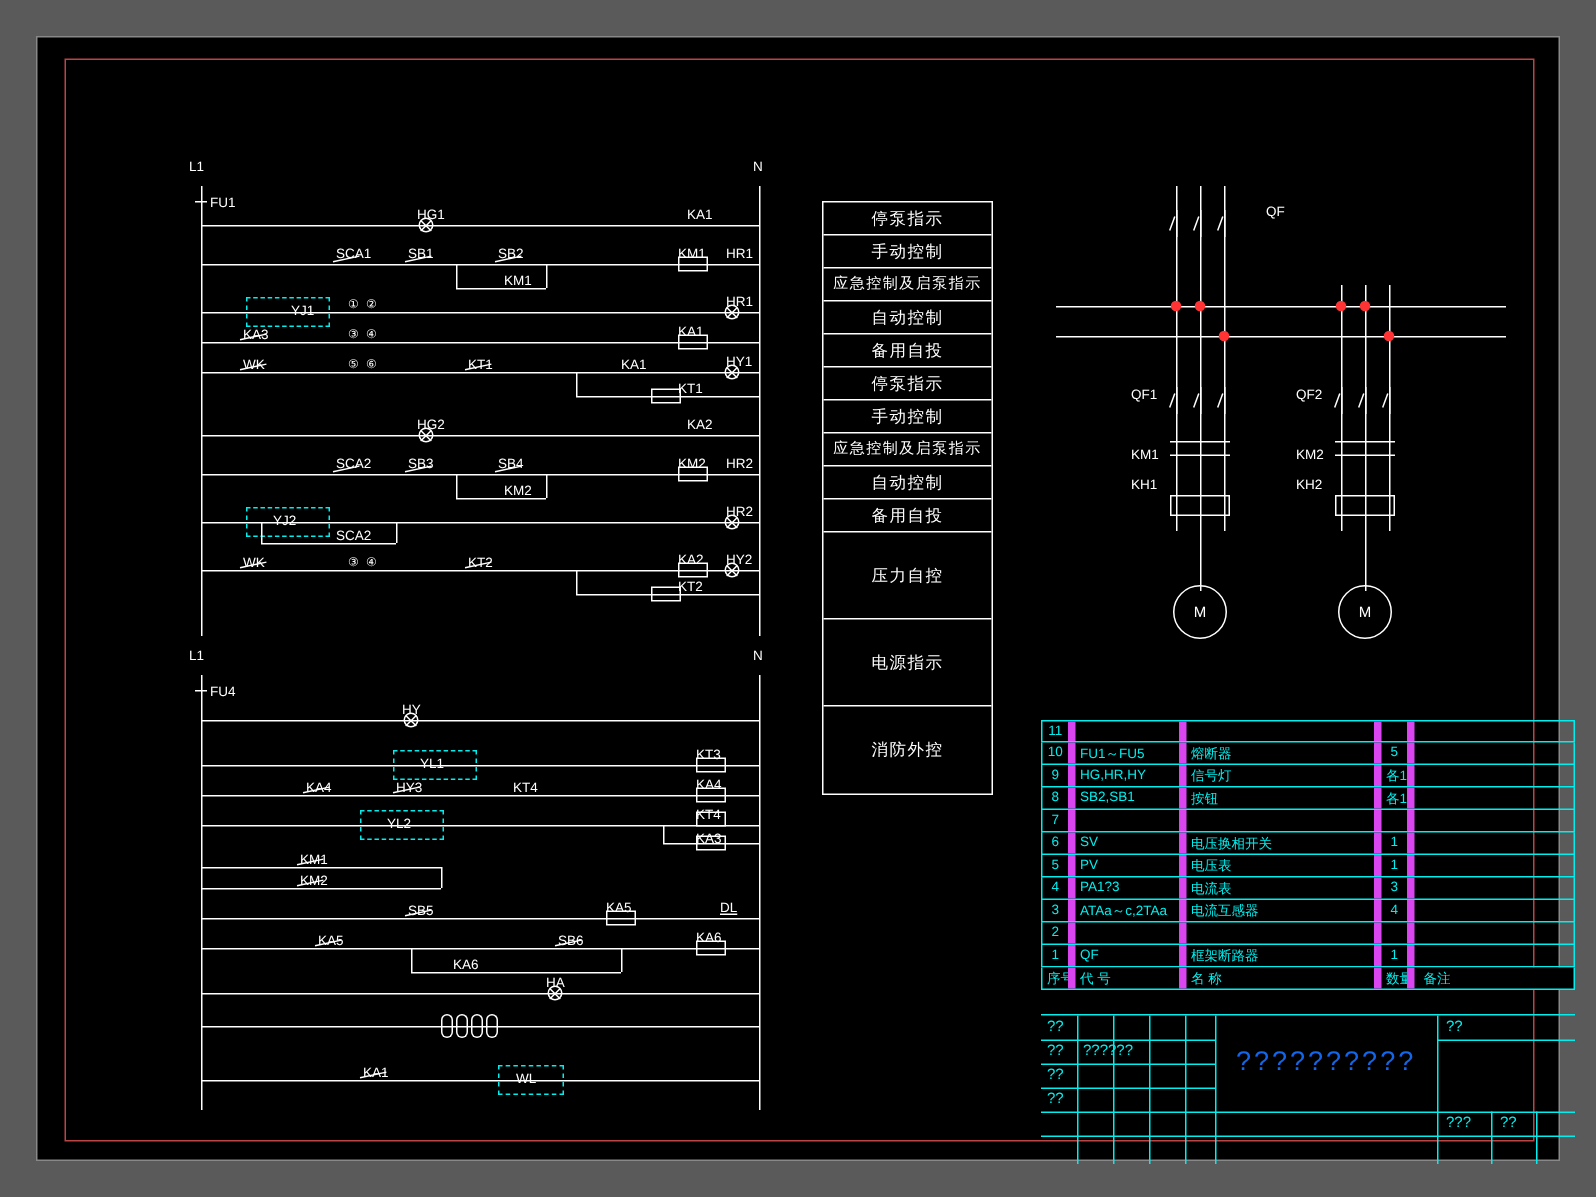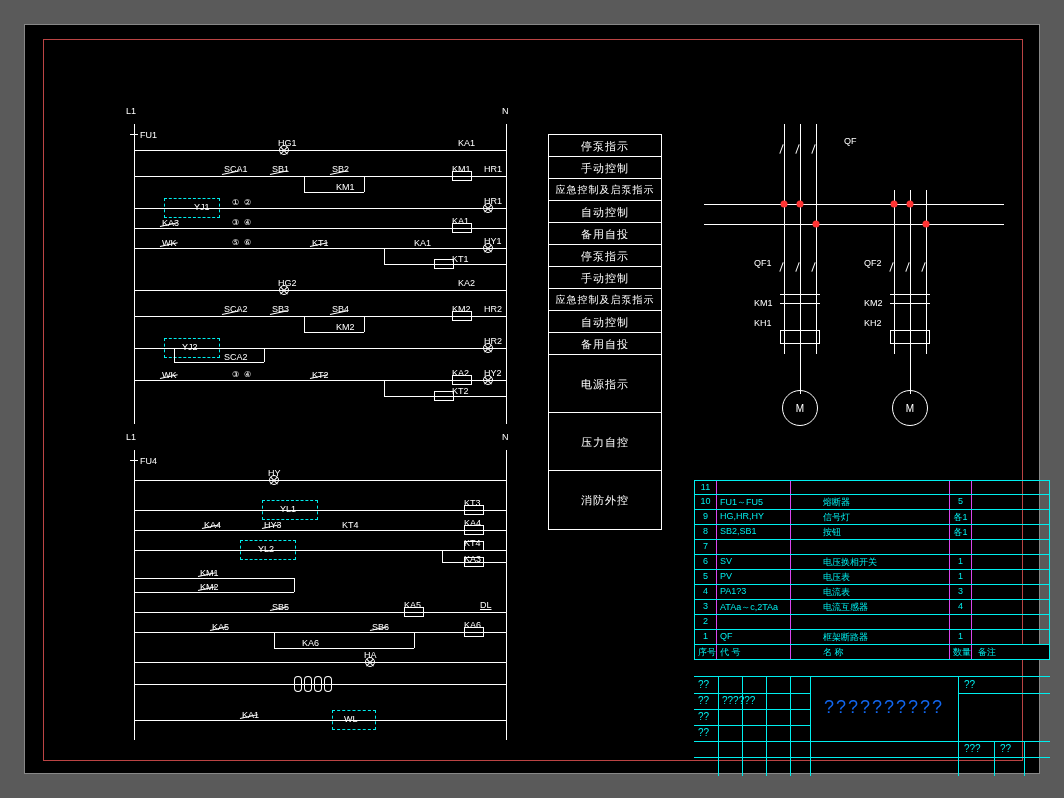--- a/index.html
+++ b/index.html
@@ -78,29 +78,29 @@
   }
   .partlist .row {
     height: 15px;
     border-bottom: 1px solid #0ee;
     border-left: 1px solid #0ee;
     border-right: 1px solid #0ee;
     display: flex;
   }
   .partlist .row:first-child { border-top: 1px solid #0ee; }
   .partlist .cell {
-    border-right: 1px solid #d946ef;
+    border-right: 5px solid #d946ef;
     padding: 1px 3px;
     overflow: hidden;
     white-space: nowrap;
   }
   .partlist .cell:last-child { border-right: none; }
   .partlist .c1 { width: 22px; text-align: center; }
   .partlist .c2 { width: 74px; }
-  .partlist .c3 { width: 130px; margin-left: 29px; }
+  .partlist .c3 { width: 130px; }
   .partlist .c5 { width: 22px; text-align: center; }
   .partlist .c6 { width: 30px; text-align: center; }
   .titleblock {
     position: absolute;
     left: 650px; top: 636px;
     width: 356px; height: 99px;
     border-top: 1px solid #0ee;
     color: #0ee;
     font-size: 10px;
   }
@@ -385,22 +385,22 @@
         <div class="frow">停泵指示</div>
         <div class="frow">手动控制</div>
         <div class="frow" style="font-size:10px;">应急控制及启泵指示</div>
         <div class="frow">自动控制</div>
         <div class="frow">备用自投</div>
         <div class="frow">停泵指示</div>
         <div class="frow">手动控制</div>
         <div class="frow" style="font-size:10px;">应急控制及启泵指示</div>
         <div class="frow">自动控制</div>
         <div class="frow">备用自投</div>
+        <div class="frow tall">压力自控</div>
         <div class="frow tall">电源指示</div>
-        <div class="frow tall">压力自控</div>
         <div class="frow tall">消防外控</div>
       </div>
 
       <div class="wire v" style="left:740px; top:84px; height:230px;"></div>
       <div class="wire v" style="left:756px; top:84px; height:230px;"></div>
       <div class="wire v" style="left:772px; top:84px; height:230px;"></div>
       <div class="wire v" style="left:850px; top:150px; height:164px;"></div>
       <div class="wire v" style="left:866px; top:150px; height:164px;"></div>
       <div class="wire v" style="left:882px; top:150px; height:164px;"></div>
 

